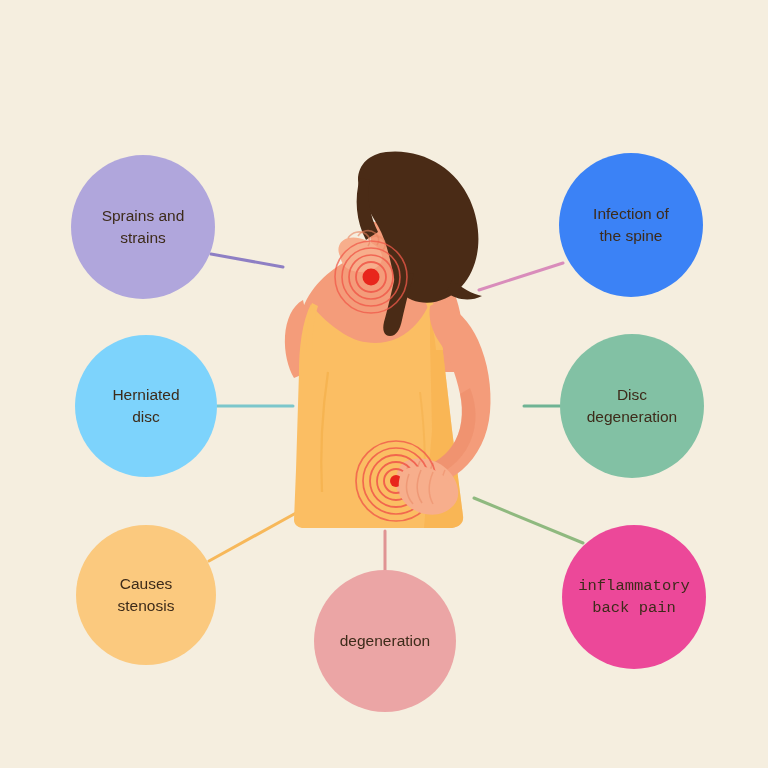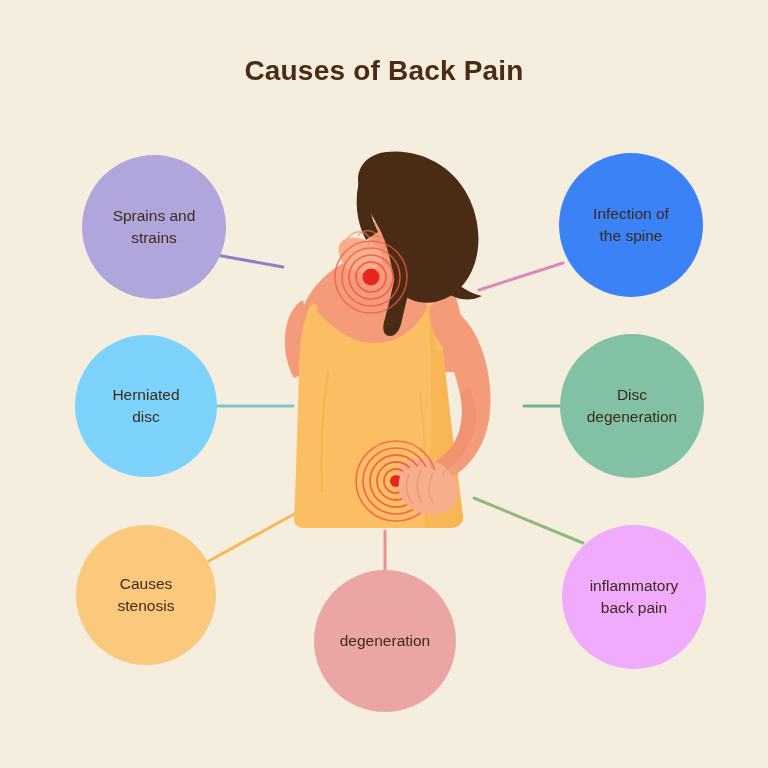--- a/index.html
+++ b/index.html
@@ -223,25 +223,24 @@
                C409 509, 400 500, 399 490
                C398 481, 400 474, 404 470 Z" fill="#F7AE8C"></path>
       <path d="M409 474 C405 485, 406 496, 413 504" fill="none" stroke="#E8845F" stroke-width="1.5" opacity="0.5"></path>
       <path d="M421 470 C416 482, 416 494, 422 503" fill="none" stroke="#E8845F" stroke-width="1.5" opacity="0.5"></path>
       <path d="M433 472 C428 484, 428 495, 433 504" fill="none" stroke="#E8845F" stroke-width="1.5" opacity="0.45"></path>
     </g>
 
   </svg>
 
   <div class="title-block" style="color: rgb(74, 44, 22);">
-    <span class="title-line">Causes of Back Pain</span>
   </div>
 
   <div id="nodes-layer">
-      <div class="node" style="left: 82px; top: 155px; width: 144px; height: 144px; background: rgb(176, 166, 220);">
+      <div class="node" style="left: 71px; top: 155px; width: 144px; height: 144px; background: rgb(176, 166, 220);">
         <span class="node-label">Sprains and
 strains</span>
       </div>
       <div class="node" style="left: 559px; top: 153px; width: 144px; height: 144px; background: #3b82f6;">
         <span class="node-label">Infection of
 the spine</span>
       </div>
       <div class="node" style="left: 75px; top: 335px; width: 142px; height: 142px; background: #7dd3fc;">
         <span class="node-label">Herniated
 disc</span>
@@ -250,19 +249,19 @@
         <span class="node-label">Disc
 degeneration</span>
       </div>
       <div class="node" style="left: 76px; top: 525px; width: 140px; height: 140px; background: rgb(251, 201, 126);">
         <span class="node-label">Causes
 stenosis</span>
       </div>
       <div class="node" style="left: 314px; top: 570px; width: 142px; height: 142px; background: rgb(235, 165, 165);">
         <span class="node-label">degeneration</span>
       </div>
-      <div class="node" style="left: 562px; top: 525px; width: 144px; height: 144px; background: #f0abfc;">
+      <div class="node" style="left: 562px; top: 525px; width: 144px; height: 144px; background: #ec4899; font-family: Liberation Mono, monospace;">
         <span class="node-label">inflammatory
 back pain</span>
       </div>
     </div>
 
 </div>
 
 </body></html>

